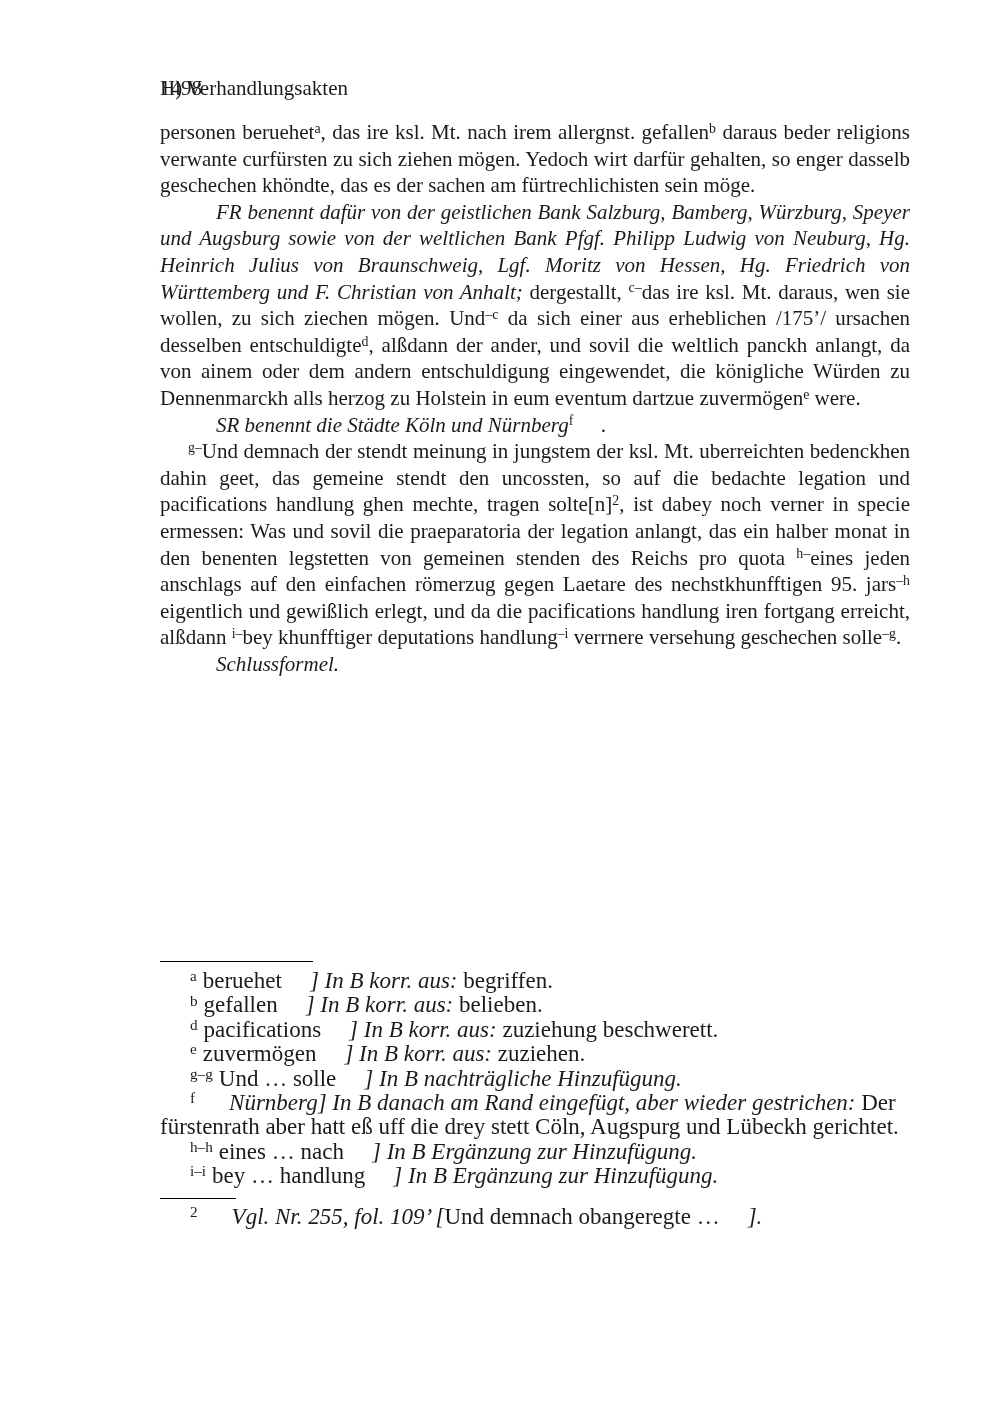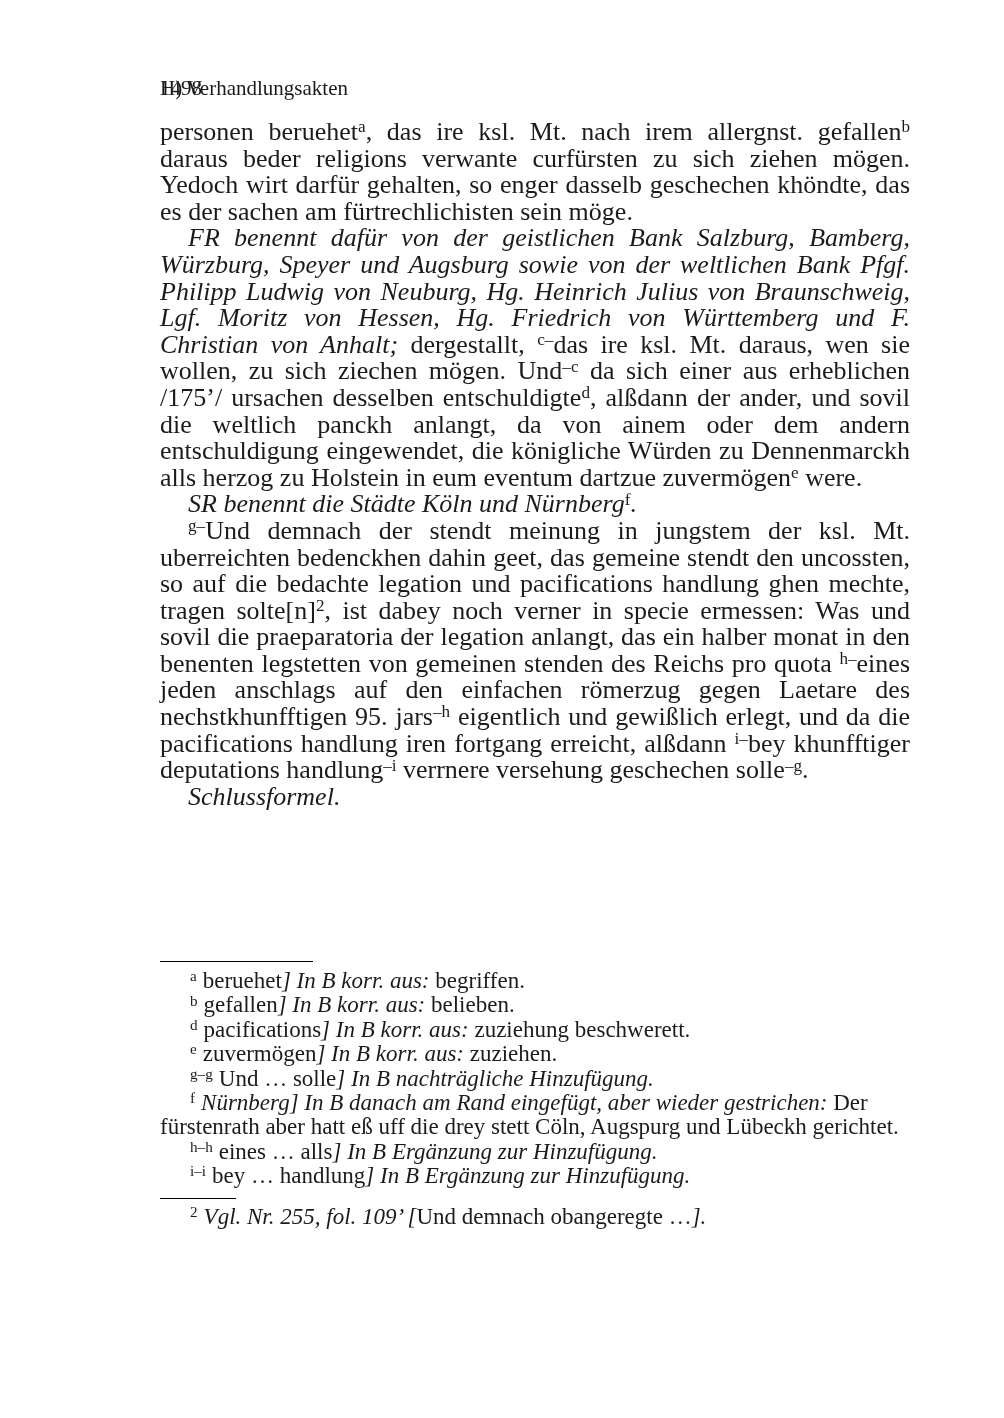--- a/index.html
+++ b/index.html
@@ -24,27 +24,27 @@
   }
   .pagenum { position: absolute; left: 0; top: 0; }
   .runhead { display: block; }
 
   
   .bodytext {
     position: absolute;
     top: 119px;
     left: 160px;
     width: 750px;
-    font-size: 26px;
+    font-size: 21px;
     line-height: 26.6px;
     text-align: justify;
   }
   .para { margin: 0; text-indent: 28px; }
   .para.noindent { text-indent: 0; }
-  .it { font-style: italic; }
+  .it { font-style: italic; margin-left: 28px; }
   sup.mk {
     font-size: 0.66em;
     line-height: 0;
     vertical-align: baseline;
     position: relative;
     top: -0.45em;
   }
 
   
   .footnotes {
@@ -95,21 +95,21 @@
     <div class="fn">
       <sup class="mk">e</sup><span><span>zuvermögen</span><span class="it">] In B korr. aus:</span><span> zuziehen.</span></span>
     </div>
     <div class="fn">
       <sup class="mk">g–g</sup><span><span>Und … solle</span><span class="it">] In B nachträgliche Hinzufügung.</span></span>
     </div>
     <div class="fn">
       <sup class="mk">f</sup><span><span class="it">Nürnberg] In B danach am Rand eingefügt, aber wieder gestrichen:</span><span> Der fürstenrath aber hatt eß uff die drey stett Cöln, Augspurg und Lübeckh gerichtet.</span></span>
     </div>
     <div class="fn">
-      <sup class="mk">h–h</sup><span><span>eines … alls</span><span class="it">] In B Ergänzung zur Hinzufügung.</span></span>
+      <sup class="mk">h–h</sup><span><span>eines … nach</span><span class="it">] In B Ergänzung zur Hinzufügung.</span></span>
     </div>
     <div class="fn">
       <sup class="mk">i–i</sup><span><span>bey … handlung</span><span class="it">] In B Ergänzung zur Hinzufügung.</span></span>
     </div>
 
     <div class="fnrule fnrule-short"></div>
 
     <div class="fn">
       <sup class="mk">2</sup><span><span class="it">Vgl. Nr. 255, fol. 109’ [</span><span>Und demnach obangeregte …</span><span class="it">].</span></span>
     </div>

